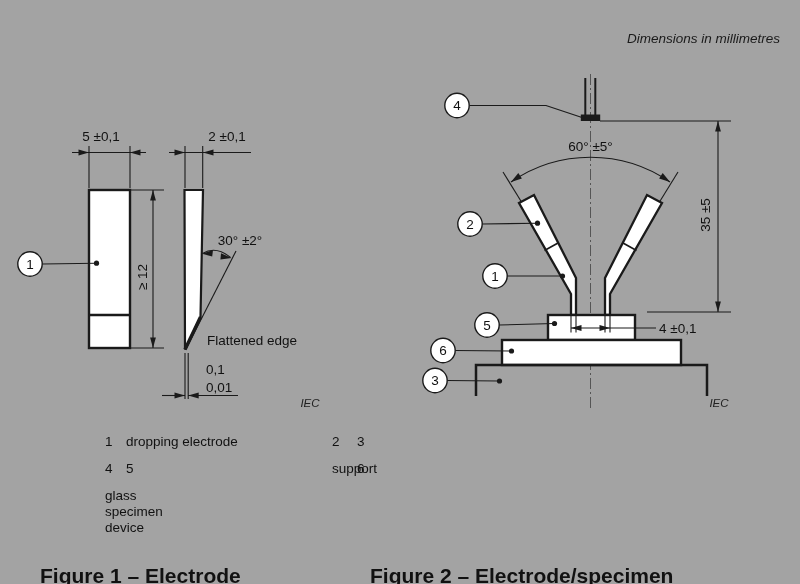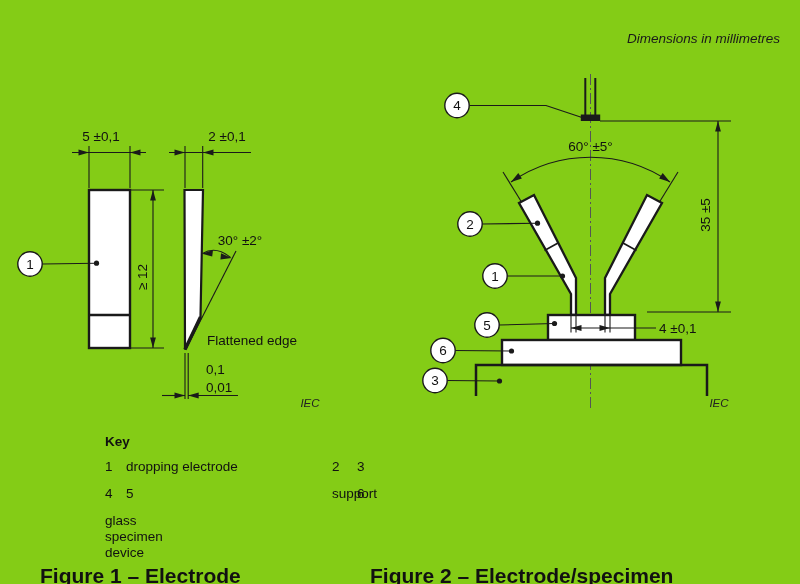--- a/index.html
+++ b/index.html
@@ -1,17 +1,17 @@
 <!DOCTYPE html>
 <html><head>
 <meta charset="utf-8">
 <style>
   html,body{margin:0;padding:0;background:#fff;}
   .sheet{
-    position:relative;width:800px;height:584px;background:#84cc16;overflow:hidden;
+    position:relative;width:800px;height:584px;background:#a3a3a3;overflow:hidden;
     font-family:"Liberation Sans",sans-serif;color:#111;
   }
   .dim-note{
     position:absolute;top:31px;right:20px;font-style:italic;font-size:13.5px;color:#1a1a1a;
   }
   .fig-svg{position:absolute;top:0;left:0;}
   
   .outline{fill:#ffffff;stroke:#1a1a1a;stroke-width:2.4;stroke-linejoin:miter;}
   .thickline{stroke:#1a1a1a;stroke-width:2.4;fill:none;}
   .thin{stroke:#1a1a1a;stroke-width:1.1;fill:none;}
@@ -205,21 +205,20 @@
         <circle class="dot" cx="499.5" cy="381" r="2.6"></circle>
         <circle class="callout-circle" cx="435" cy="380.5" r="12.2"></circle>
         <text class="callout-text" x="435" y="385">3</text>
       </g>
 
       <text class="iec-text" x="719" y="407">IEC</text>
     </g>
   </svg>
 
   <div class="key">
-    <div class="key-title">Key</div>
     <div class="key-grid">
       <span>1</span>
       <span>dropping electrode</span>
       <span>2</span>
 
       <span>3</span>
       <span>4</span>
 
       <span>5</span>
       <span>support</span>

